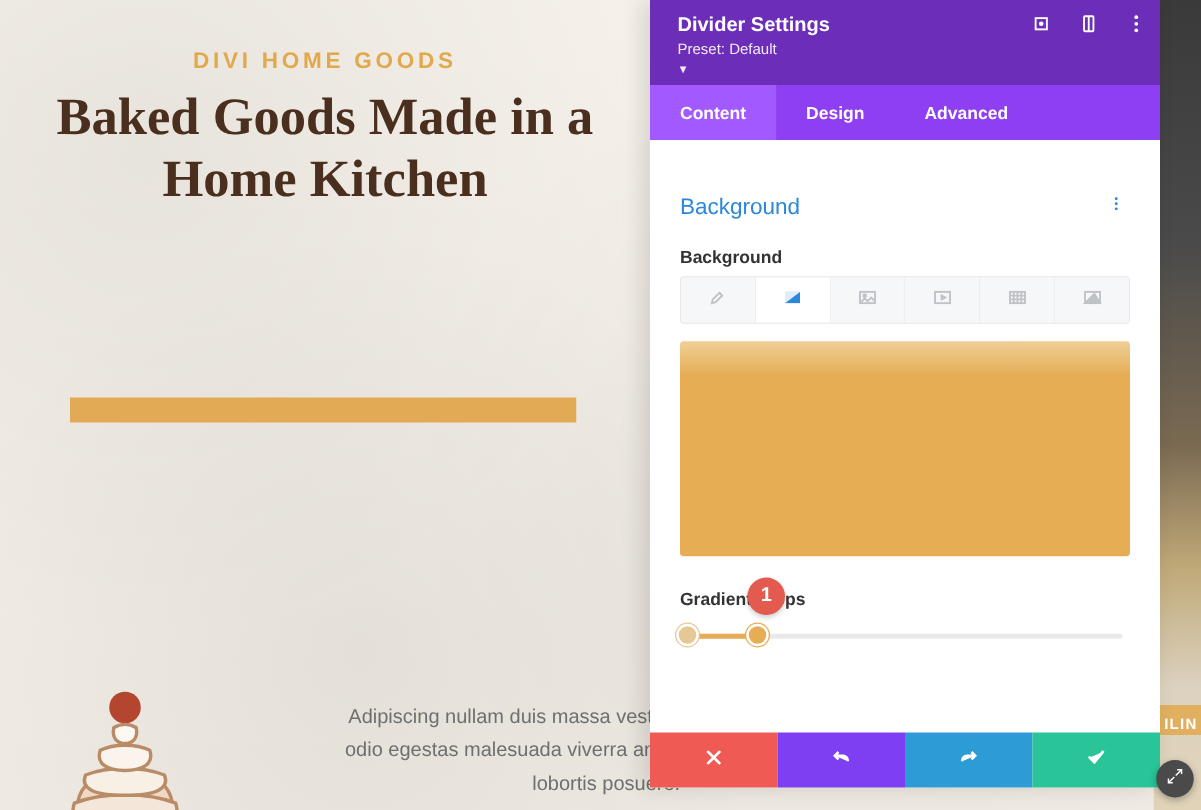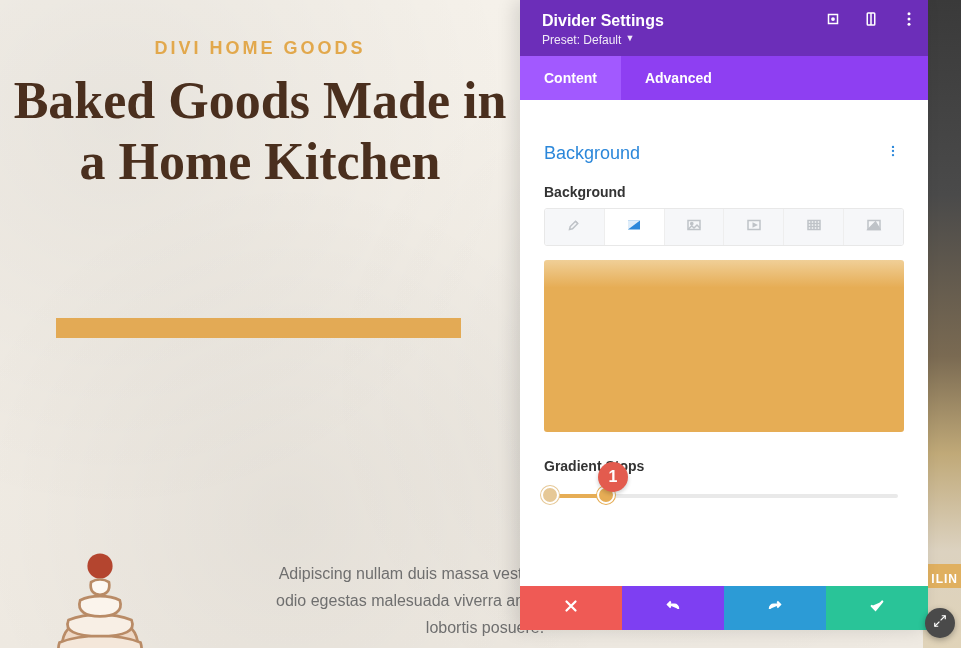--- a/index.html
+++ b/index.html
@@ -23,21 +23,21 @@
     background:#e0b060; color:#fff;
   }
   .rlabel{ position:absolute; right:3px; bottom:62px; color:#fff; font-weight:700; font-size:12px; letter-spacing:1px;}
   .eyebrow {
     position: absolute; left: 0; top: 38px; width: 520px; text-align: center;
     color: #e2a84c; font-weight: 800; font-size: 18px; letter-spacing: 3px;
   }
   .headline {
     position: absolute; left: 0; top: 70px; width: 520px; text-align: center;
     color: #4a2f1e; font-family: Georgia, "Times New Roman", serif; font-weight: 700;
-    font-size: 52px; line-height: 1.18;
+    font-size: 42px; line-height: 1.18;
   }
   .divider-bar {
     position: absolute; left: 56px; top: 318px; width: 405px; height: 20px;
     background: #e3aa55;
   }
   .bodytext {
     position: absolute; left: 270px; top: 560px; width: 430px;
     color: #6f6f6f; font-size: 16px; line-height: 1.7; text-align: center;
   }
   
@@ -45,21 +45,21 @@
   .cupcake svg { width: 100%; height: 100%; }
 
   
   .panel {
     position: absolute; left: 520px; top: 0; width: 408px; height: 630px;
     background: #fff; box-shadow: -6px 0 18px rgba(0,0,0,0.12); border-radius: 0 0 4px 4px;
     display: flex; flex-direction: column;
   }
   .panel-header { background: #6c2eb9; color: #fff; padding: 12px 18px 8px 22px; position: relative; }
   .panel-title { font-size: 16px; font-weight: 700; }
-  .panel-preset { font-size: 12px; opacity: 0.9; margin-top: 2px; display: inline-flex; align-items: flex-start; gap: 4px; cursor: pointer; }
+  .panel-preset { font-size: 12px; opacity: 0.9; margin-top: 2px; display: inline-flex; align-items: flex-start; gap: 4px; cursor: pointer; flex-direction: column; }
   .panel-preset .caret { font-size: 9px; }
   .panel-header-icons { position: absolute; right: 10px; top: 10px; display: flex; gap: 20px; align-items: center; }
   .hicon { width: 18px; height: 18px; display:flex; align-items:center; justify-content:center; cursor:pointer; color:#fff; }
   .tabs { display:flex; background:#8e3ff2; }
   .tab { flex: 0 0 auto; padding: 14px 24px; color:#fff; font-size:14px; font-weight:600; cursor:pointer; }
   .tab.active { background:#a259ff;text-align:center; }
   .panel-body { padding: 40px 24px 20px 24px; overflow:auto; flex:1; }
   .section-head { display:flex; align-items:center; justify-content:space-between; margin-bottom: 18px; }
   .section-title { color:#2b87da; font-size:18px; font-weight:500; }
   .section-kebab { color:#2b87da; cursor:pointer; padding:4px; }
@@ -155,20 +155,21 @@
               <circle cx="12" cy="5" r="2"></circle>
               <circle cx="12" cy="12" r="2"></circle>
               <circle cx="12" cy="19" r="2"></circle>
             </svg>
         </span>
       </div>
     </div>
 
     <div class="tabs">
       <div class="tab active">Content</div>
+      <div class="tab">Design</div>
       <div class="tab">Advanced</div>
     </div>
 
     <div class="panel-body">
       <div class="section-head">
         <div class="section-title">Background</div>
         <div class="section-kebab">
           <svg width="14" height="14" viewBox="0 0 24 24" fill="#2b87da">
               <circle cx="12" cy="5" r="2"></circle>
               <circle cx="12" cy="12" r="2"></circle>

